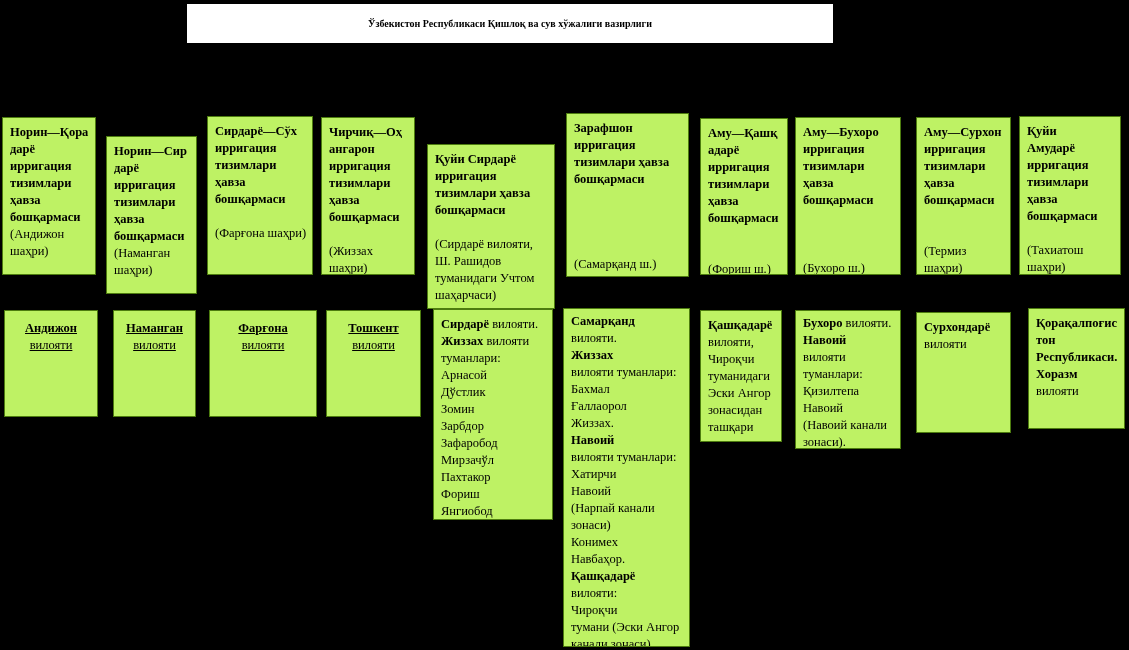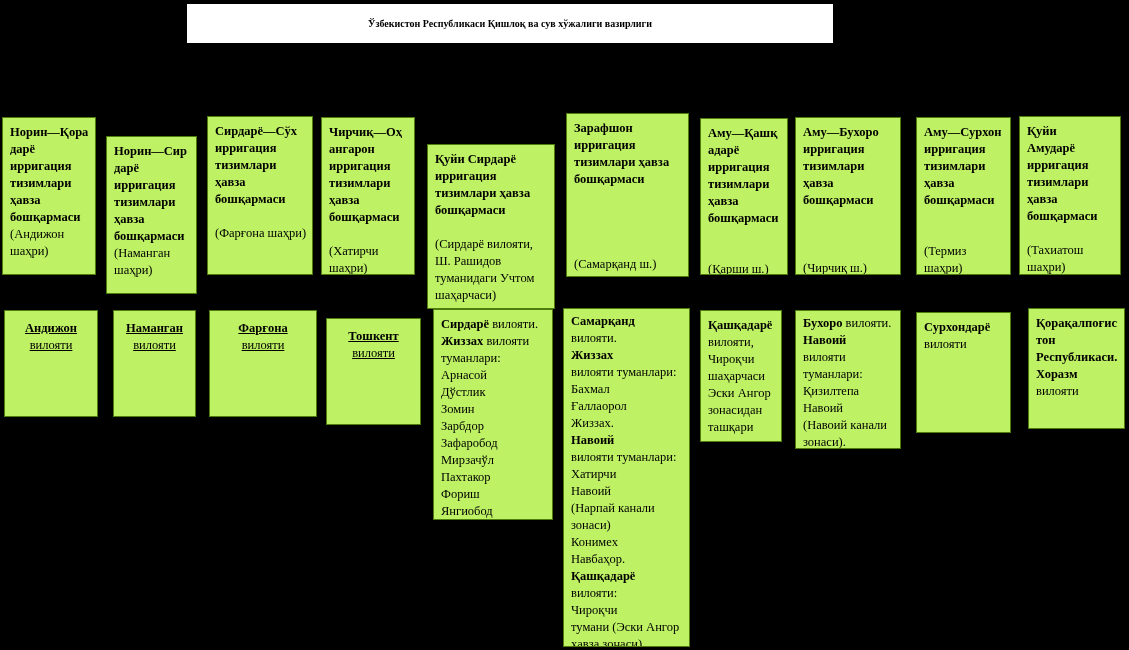--- a/index.html
+++ b/index.html
@@ -44,21 +44,21 @@
   #b5{left:427px;top:112px;width:128px;height:165px;margin-top:32px;}
   #b6{left:566px;top:113px;width:123px;height:164px;}
   #b7{left:700px;top:118px;width:88px;height:157px;}
   #b8{left:795px;top:117px;width:106px;height:158px;}
   #b9{left:916px;top:117px;width:95px;height:158px;}
   #b10{left:1019px;top:116px;width:102px;height:159px;}
   
   #c1{left:4px;top:310px;width:94px;height:107px;}
   #c2{left:113px;top:310px;width:83px;height:107px;}
   #c3{left:209px;top:310px;width:108px;height:107px;}
-  #c4{left:326px;top:318px;width:95px;height:107px;}
+  #c4{left:326px;top:310px;width:95px;height:107px;}
   #c5{left:433px;top:309px;width:120px;height:211px;}
   #c6{left:563px;top:308px;width:127px;height:339px;padding-top:4px;}
   #c7{left:700px;top:310px;width:82px;height:132px;}
   #c8{left:795px;top:310px;width:106px;height:139px;padding-top:4px;}
   #c9{left:916px;top:312px;width:95px;height:121px;}
   #c10{left:1028px;top:308px;width:97px;height:121px;}
 </style>
 </head>
 <body>
 
@@ -99,21 +99,21 @@
       <div class="line"><span>(Фарғона шаҳри)</span></div>
     </div>
   <div id="b4" class="box">
       <div class="line"><b>Чирчиқ—Оҳ</b></div>
       <div class="line"><b>ангарон</b></div>
       <div class="line"><b>ирригация</b></div>
       <div class="line"><b>тизимлари</b></div>
       <div class="line"><b>ҳавза</b></div>
       <div class="line"><b>бошқармаси</b></div>
       <div class="line">&nbsp;</div>
-      <div class="line"><span>(Хатирчи</span></div>
+      <div class="line"><span>(Жиззах</span></div>
       <div class="line"><span>шаҳри)</span></div>
     </div>
   <div id="b5" class="box">
       <div class="line"><b>Қуйи Сирдарё</b></div>
       <div class="line"><b>ирригация</b></div>
       <div class="line"><b>тизимлари ҳавза</b></div>
       <div class="line"><b>бошқармаси</b></div>
       <div class="line">&nbsp;</div>
       <div class="line"><span>(Сирдарё вилояти,</span></div>
       <div class="line"><span>Ш. Рашидов</span></div>
@@ -133,32 +133,32 @@
     </div>
   <div id="b7" class="box">
       <div class="line"><b>Аму—Қашқ</b></div>
       <div class="line"><b>адарё</b></div>
       <div class="line"><b>ирригация</b></div>
       <div class="line"><b>тизимлари</b></div>
       <div class="line"><b>ҳавза</b></div>
       <div class="line"><b>бошқармаси</b></div>
       <div class="line">&nbsp;</div>
       <div class="line">&nbsp;</div>
-      <div class="line"><span>(Қарши ш.)</span></div>
+      <div class="line"><span>(Фориш ш.)</span></div>
     </div>
   <div id="b8" class="box">
       <div class="line"><b>Аму—Бухоро</b></div>
       <div class="line"><b>ирригация</b></div>
       <div class="line"><b>тизимлари</b></div>
       <div class="line"><b>ҳавза</b></div>
       <div class="line"><b>бошқармаси</b></div>
       <div class="line">&nbsp;</div>
       <div class="line">&nbsp;</div>
       <div class="line">&nbsp;</div>
-      <div class="line"><span>(Чирчиқ ш.)</span></div>
+      <div class="line"><span>(Бухоро ш.)</span></div>
     </div>
   <div id="b9" class="box">
       <div class="line"><b>Аму—Сурхон</b></div>
       <div class="line"><b>ирригация</b></div>
       <div class="line"><b>тизимлари</b></div>
       <div class="line"><b>ҳавза</b></div>
       <div class="line"><b>бошқармаси</b></div>
       <div class="line">&nbsp;</div>
       <div class="line">&nbsp;</div>
       <div class="line"><span>(Термиз</span></div>
@@ -219,27 +219,27 @@
       <div class="line"><span>Хатирчи</span></div>
       <div class="line"><span>Навоий</span></div>
       <div class="line"><span>(Нарпай канали</span></div>
       <div class="line"><span>зонаси)</span></div>
       <div class="line"><span>Конимех</span></div>
       <div class="line"><span>Навбаҳор.</span></div>
       <div class="line"><b>Қашқадарё</b></div>
       <div class="line"><span>вилояти:</span></div>
       <div class="line"><span>Чироқчи</span></div>
       <div class="line"><span>тумани (Эски Ангор</span></div>
-      <div class="line"><span>ҳавза зонаси)</span></div>
+      <div class="line"><span>канали зонаси)</span></div>
     </div>
   <div id="c7" class="box">
       <div class="line"><b>Қашқадарё</b></div>
       <div class="line"><span>вилояти,</span></div>
       <div class="line"><span>Чироқчи</span></div>
-      <div class="line"><span>шаҳарчаси</span></div>
+      <div class="line"><span>туманидаги</span></div>
       <div class="line"><span>Эски Ангор</span></div>
       <div class="line"><span>зонасидан</span></div>
       <div class="line"><span>ташқари</span></div>
     </div>
   <div id="c8" class="box">
       <div class="line"><b>Бухоро</b><span> вилояти.</span></div>
       <div class="line"><b>Навоий</b></div>
       <div class="line"><span>вилояти</span></div>
       <div class="line"><span>туманлари:</span></div>
       <div class="line"><span>Қизилтепа</span></div>

